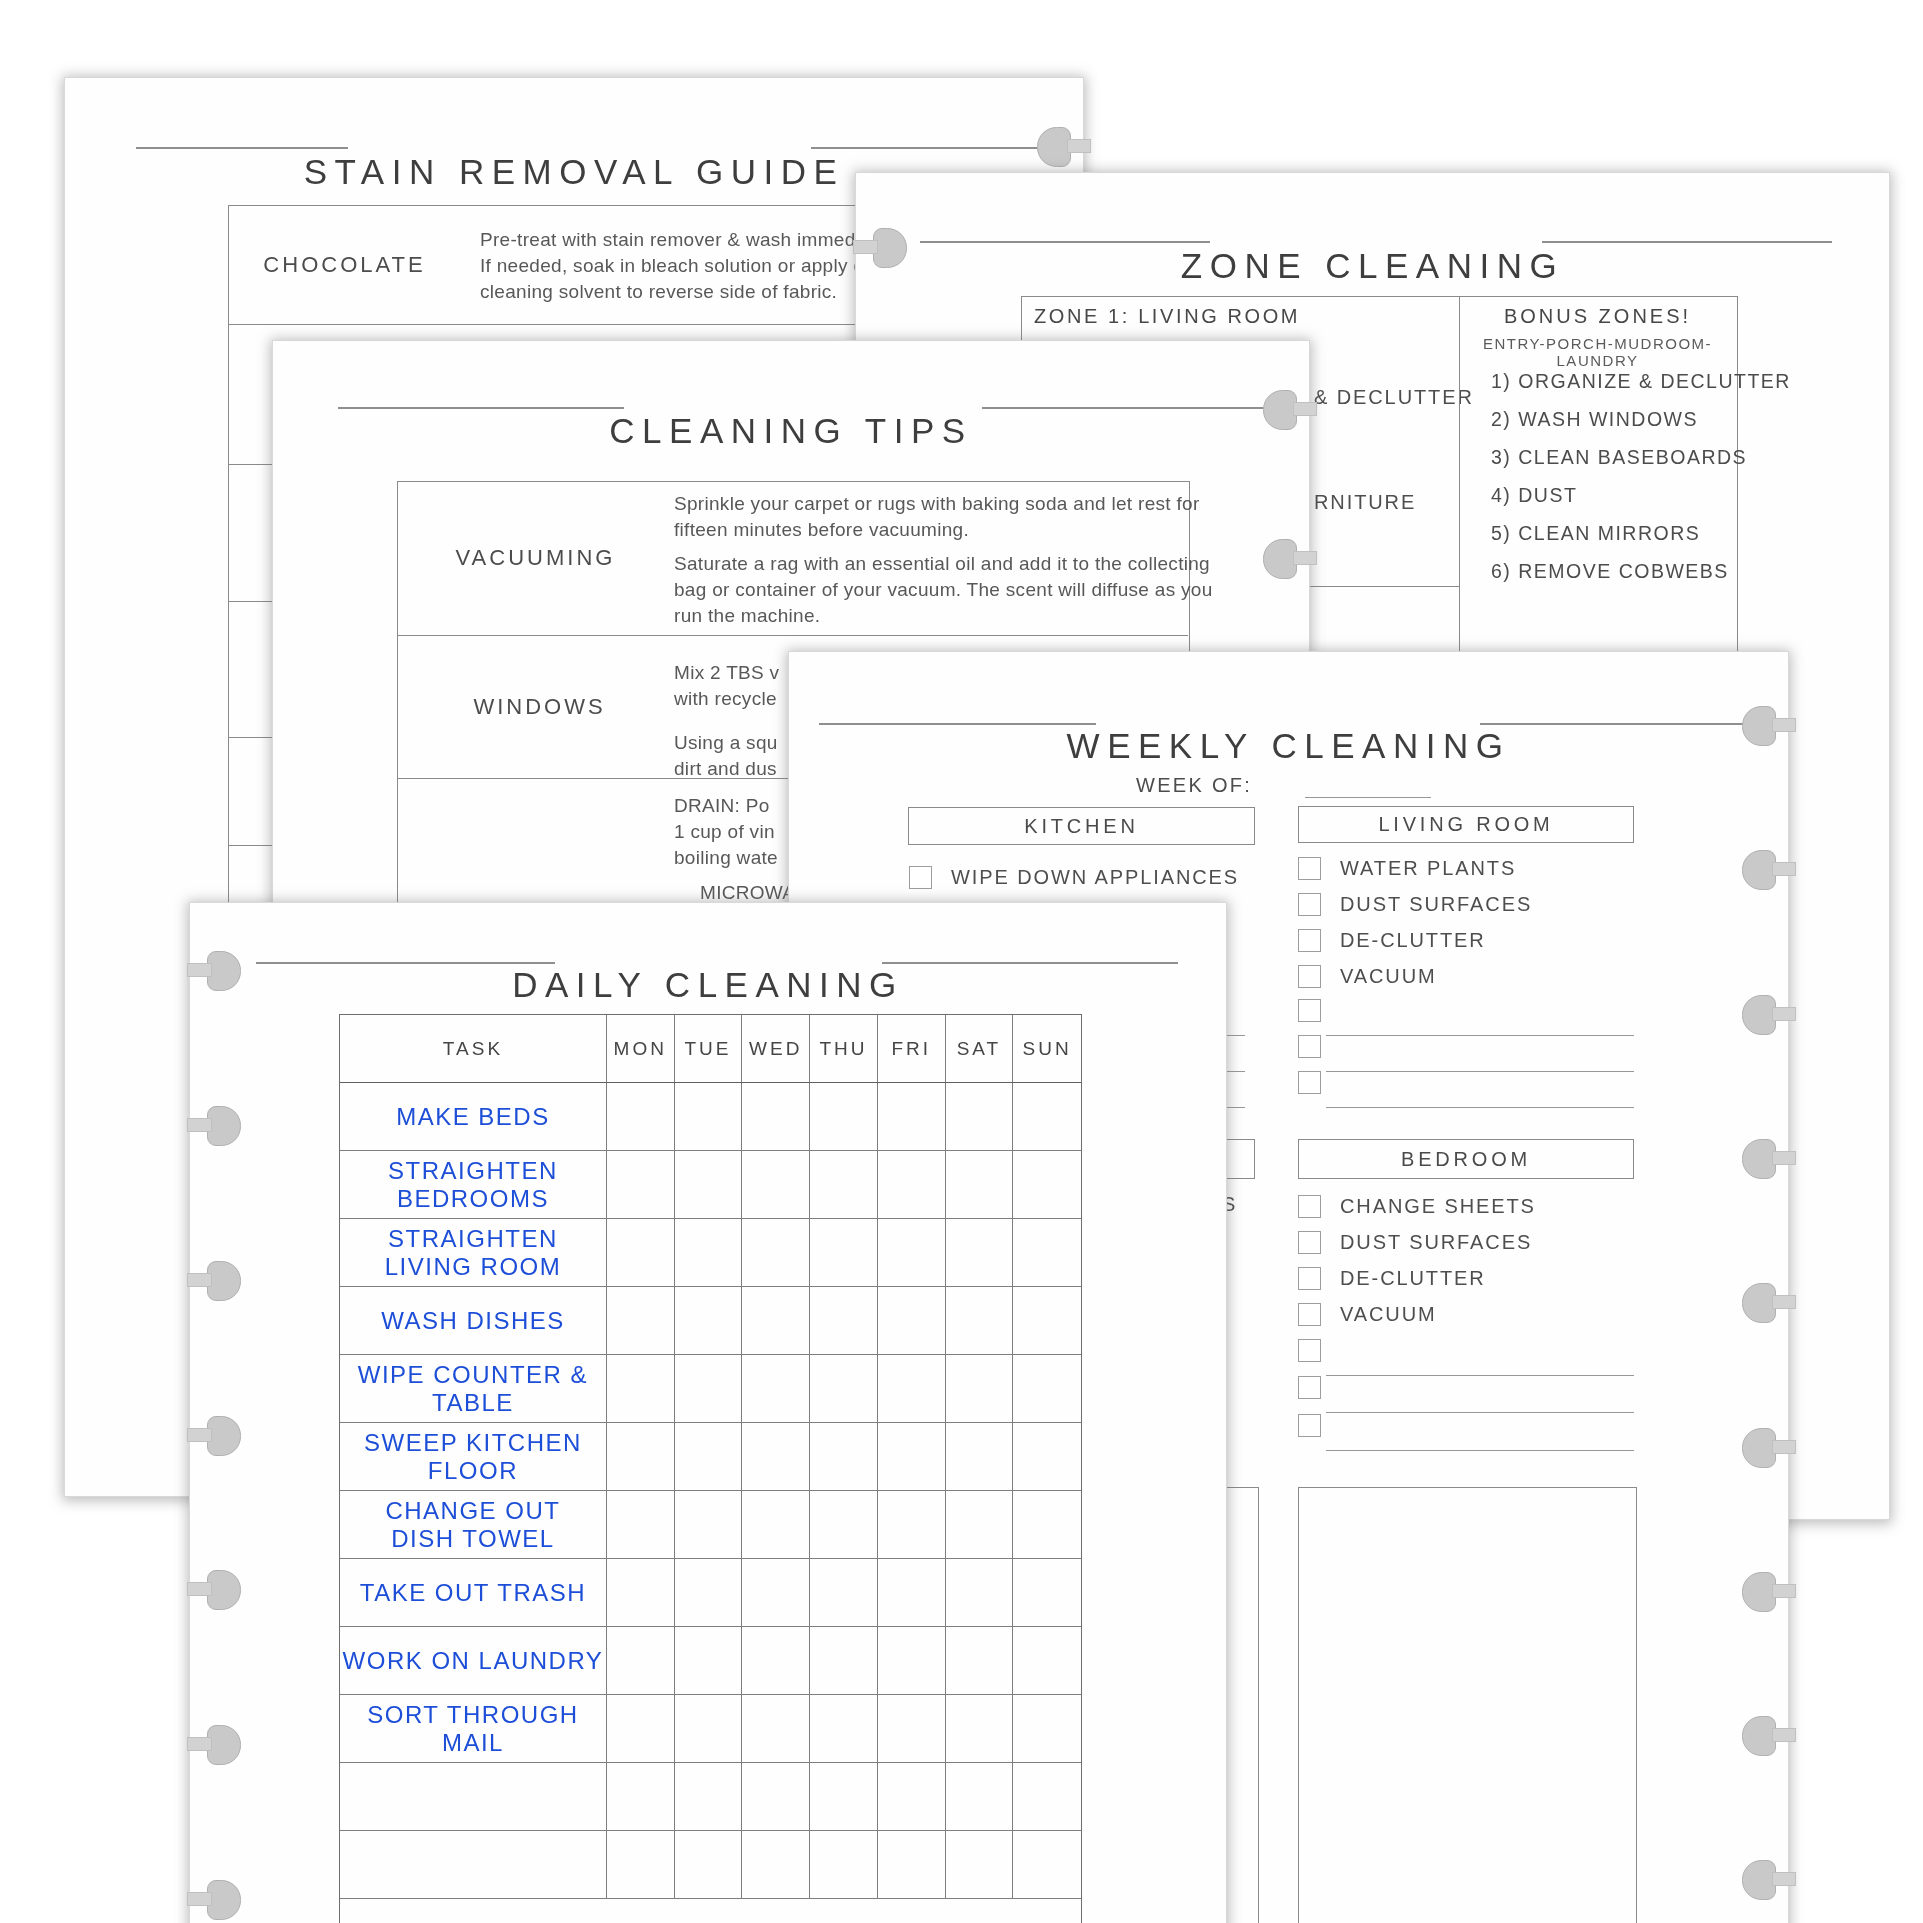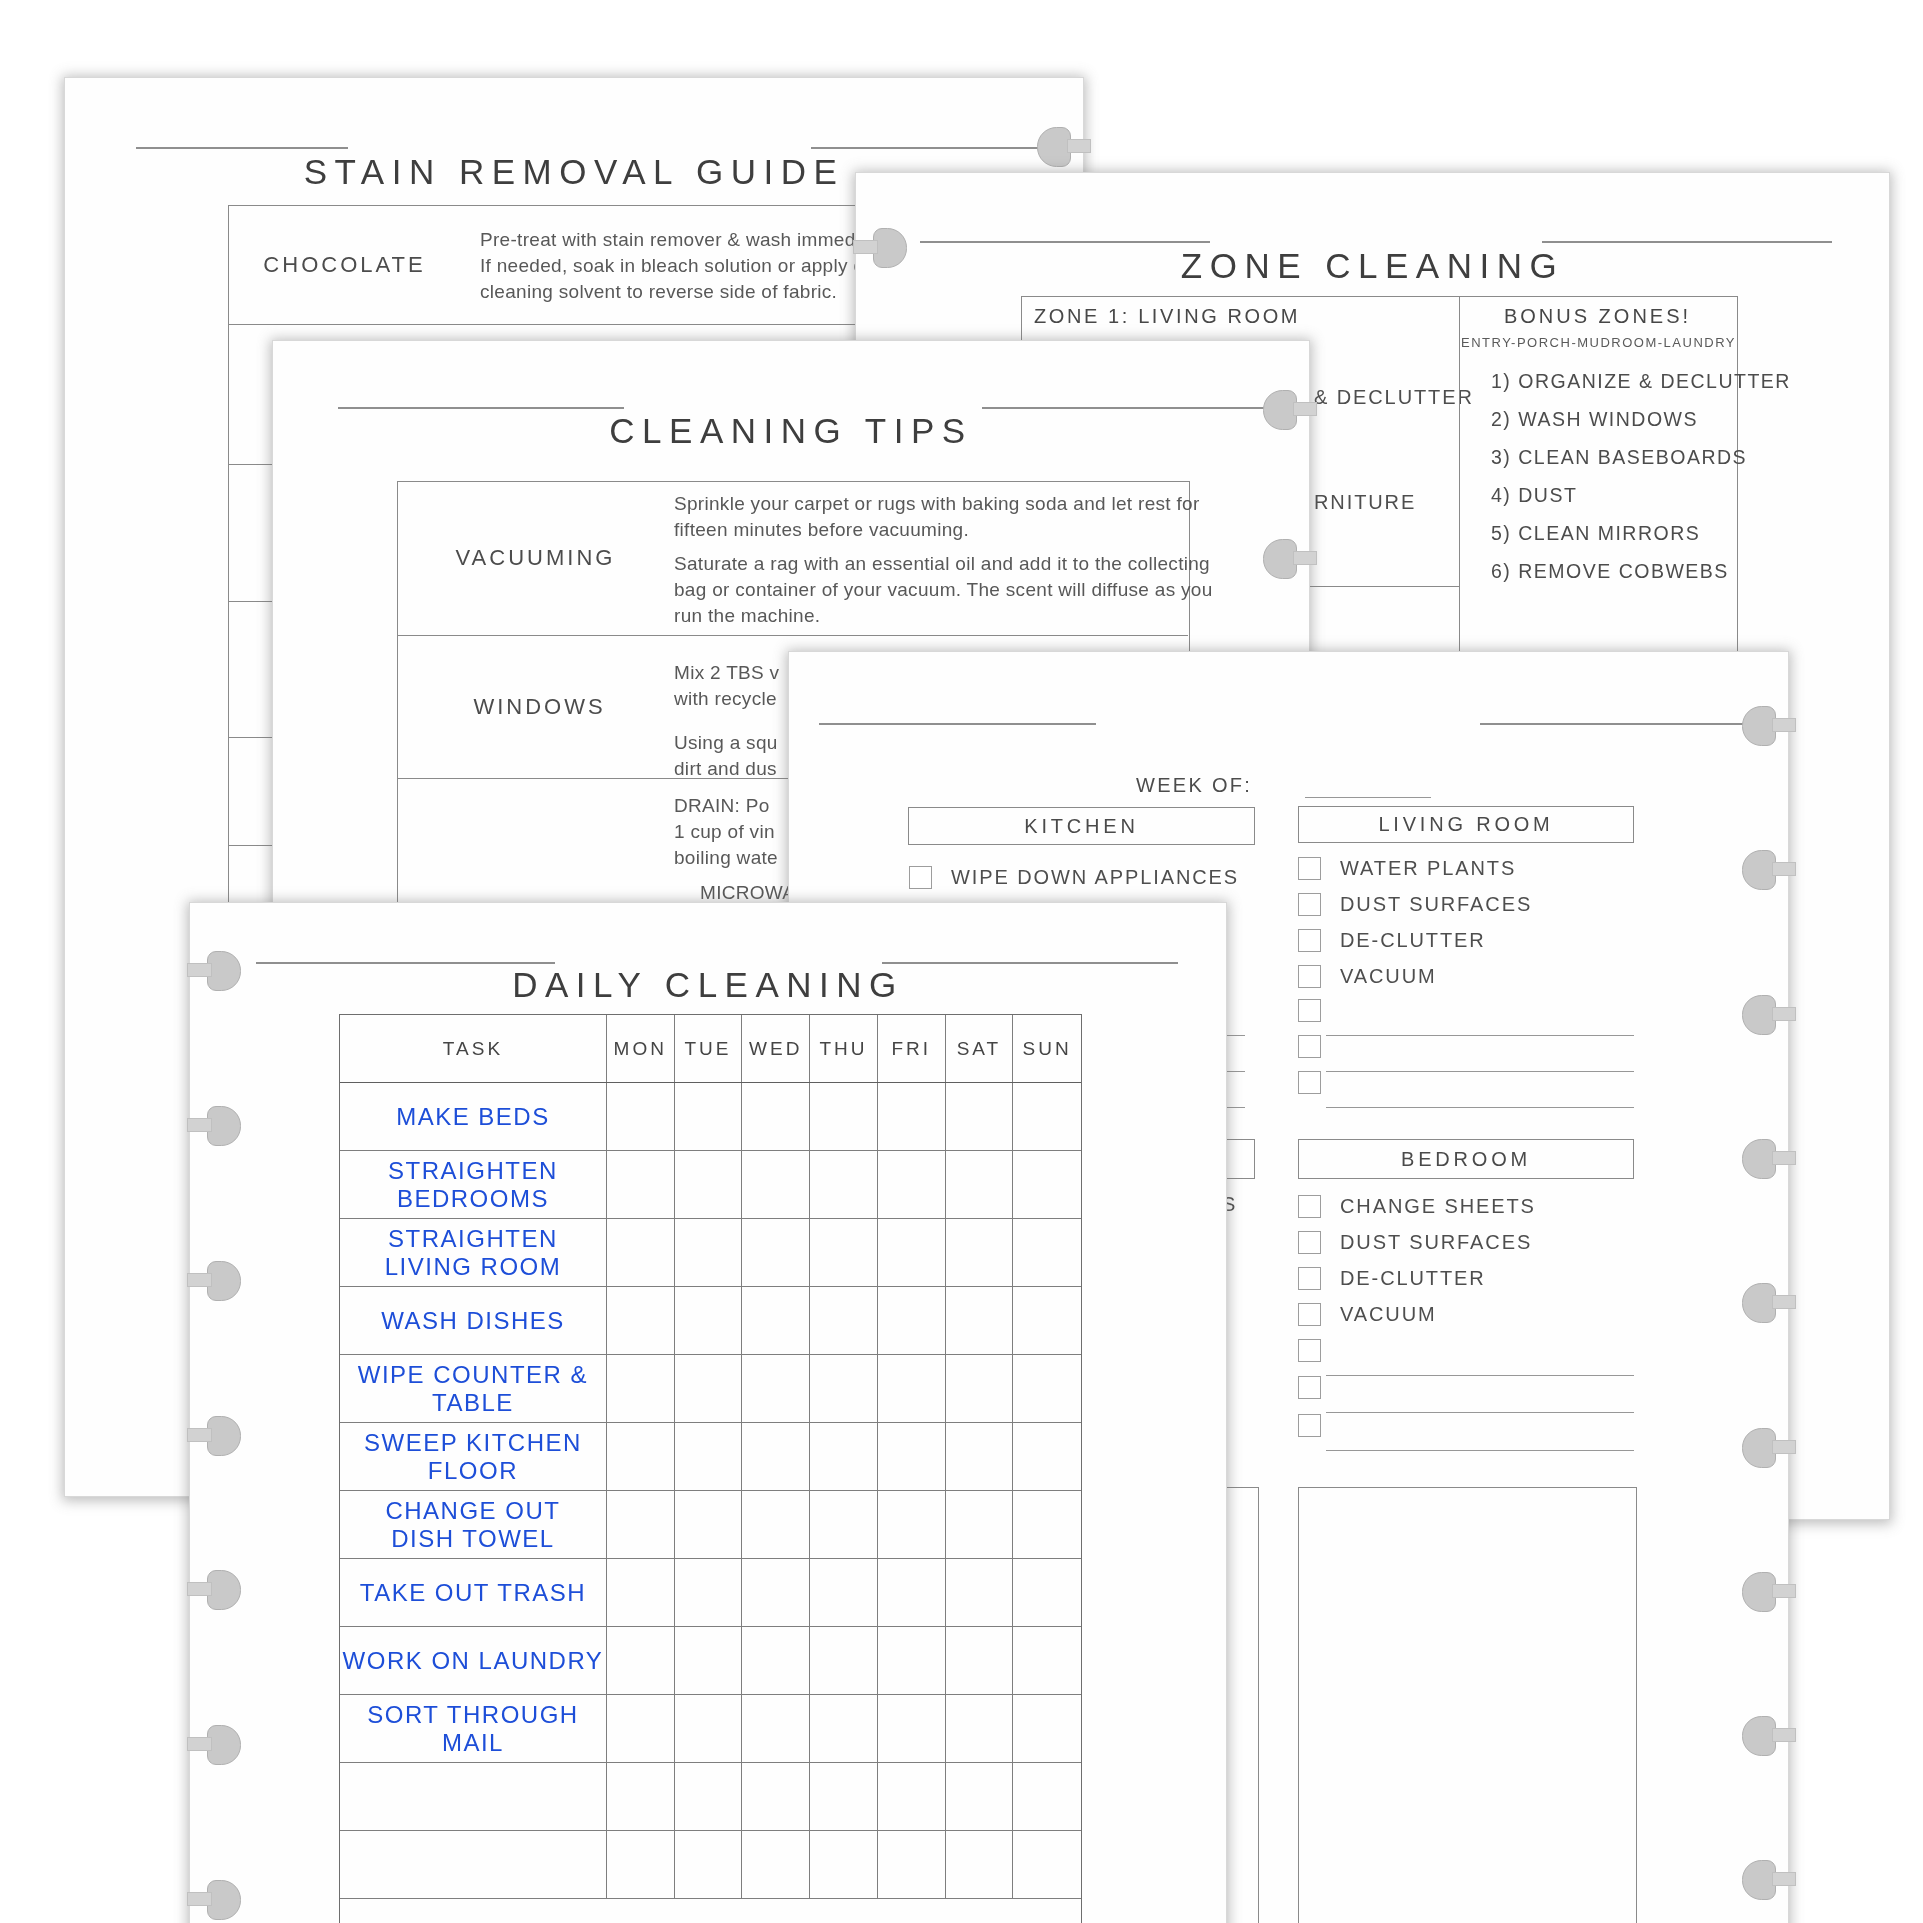--- a/index.html
+++ b/index.html
@@ -94,21 +94,21 @@
     <div class="deco" style="left:686px;top:68px;width:290px;"></div>
 
     <div class="obox" style="left:165px;top:123px;width:437px;height:289px;"></div>
     <div style="position:absolute;left:178px;top:132px;font-size:20px;letter-spacing:2.6px;color:#484848;">ZONE 1: LIVING ROOM</div>
 
     <div class="frag" style="left:458px;top:213px;">&amp; DECLUTTER</div>
     <div class="frag" style="left:458px;top:318px;">RNITURE</div>
 
     <div class="obox" style="left:603px;top:123px;width:277px;height:531px;"></div>
     <div style="position:absolute;left:603px;top:132px;width:277px;text-align:center;font-size:20px;letter-spacing:3px;color:#464646;">BONUS ZONES!</div>
-    <div style="position:absolute;left:603px;top:162px;width:277px;text-align:right;font-size:13px;letter-spacing:1.5px;color:#5a5a5a;">ENTRY-PORCH-MUDROOM-LAUNDRY</div>
+    <div style="position:absolute;left:603px;top:162px;width:277px;text-align:center;font-size:15px;letter-spacing:1.5px;color:#5a5a5a;">ENTRY-PORCH-MUDROOM-LAUNDRY</div>
     <div class="check-col" style="left:621px;top:189px;margin-left:14px;">
         <div class="bonus-item">1) ORGANIZE &amp; DECLUTTER</div>
         <div class="bonus-item">2) WASH WINDOWS</div>
         <div class="bonus-item">3) CLEAN BASEBOARDS</div>
         <div class="bonus-item">4) DUST</div>
         <div class="bonus-item">5) CLEAN MIRRORS</div>
         <div class="bonus-item">6) REMOVE COBWEBS</div>
       </div>
 
     <div class="disc left" style="top:55px;">
@@ -161,20 +161,21 @@
         <i class="stem"></i>
       </div>
     <div class="disc right" style="top:198px;">
         <i class="cap"></i>
         <i class="stem"></i>
       </div>
   </section>
 
   <section class="page" id="pg-weekly" style="left:788px;top:651px;width:999px;height:1323px;z-index:4;">
     <div class="deco" style="left:30px;top:71px;width:277px;"></div>
+    <h1 class="pg-title" style="top:51px;">WEEKLY CLEANING</h1>
     <div class="deco" style="left:691px;top:71px;width:277px;"></div>
 
     <div style="position:absolute;left:347px;top:122px;font-size:20px;letter-spacing:2.3px;color:#4c4c4c;">WEEK OF:</div>
     <div class="wline" style="left:516px;top:145px;width:126px;"></div>
 
     <div class="boxhead" style="left:119px;top:155px;width:345px;height:36px;">
       <span>KITCHEN</span>
     </div>
     <div class="check-col" style="left:120px;top:207px;">
         <div class="check-item">

